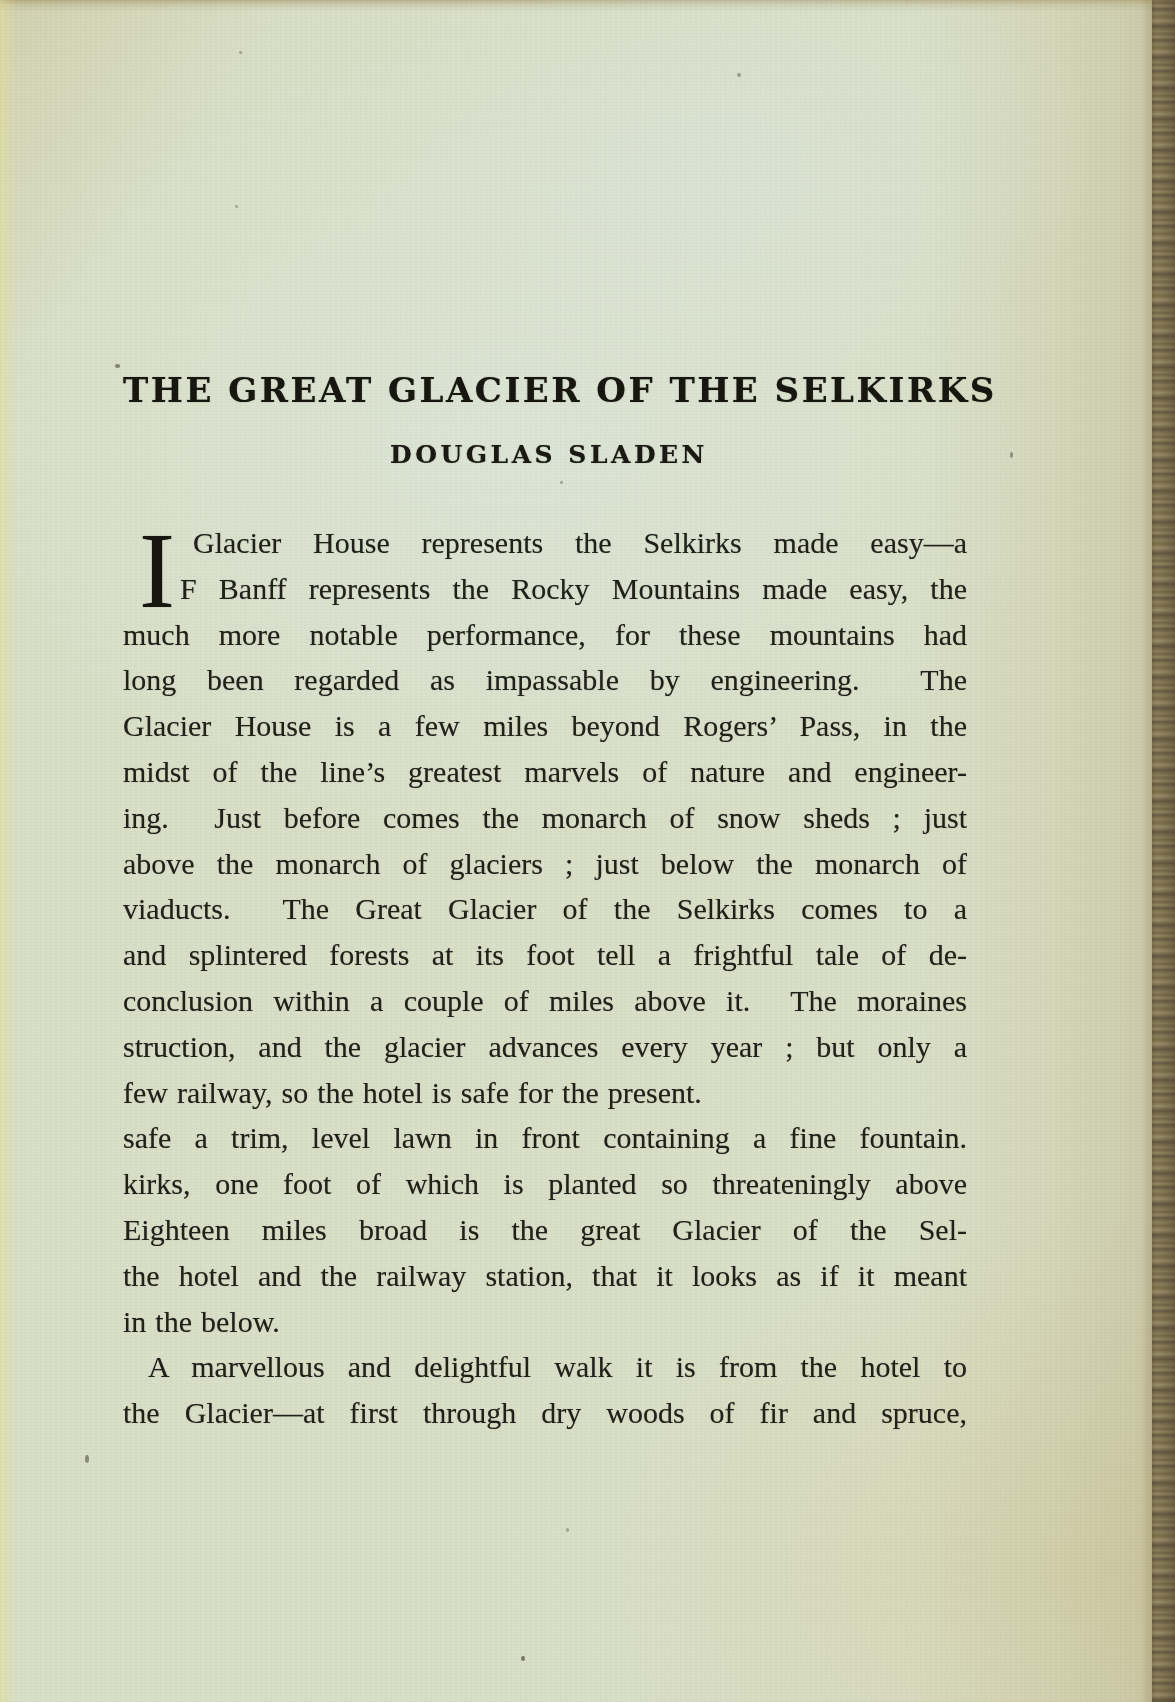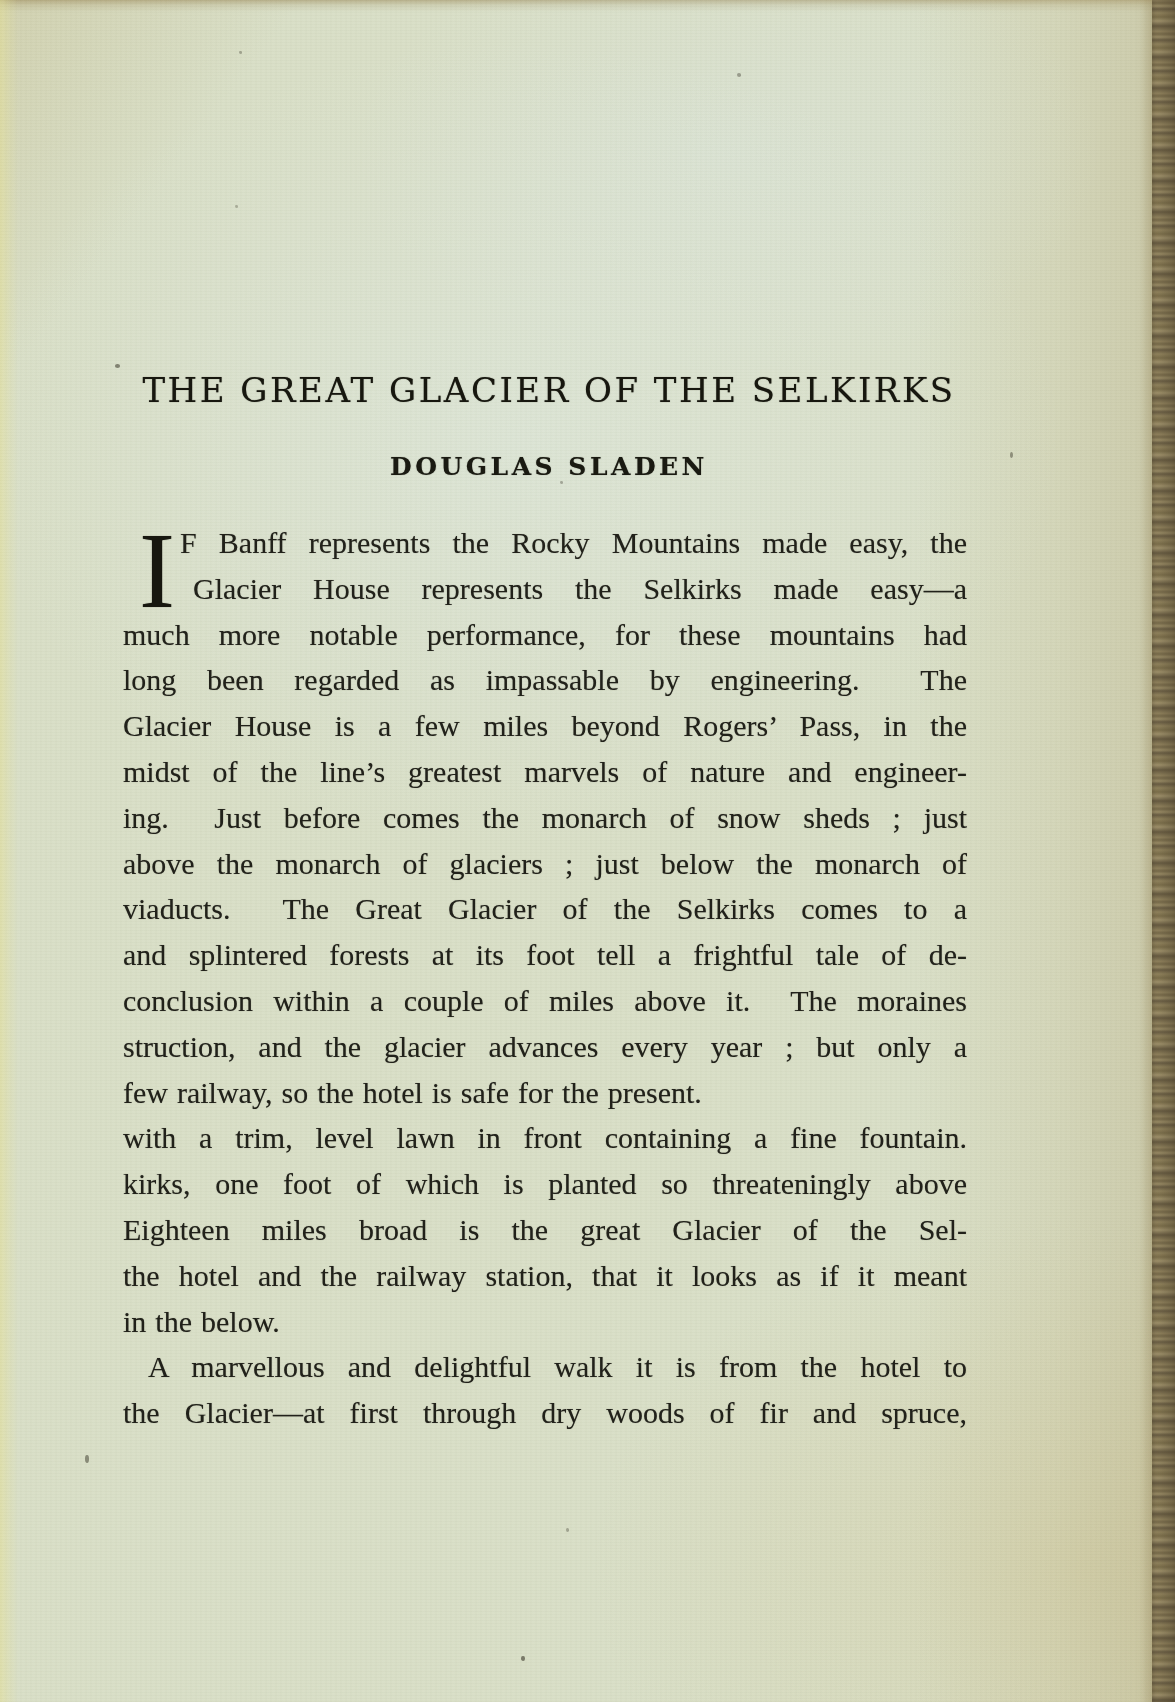--- a/index.html
+++ b/index.html
@@ -50,32 +50,32 @@
     width: 14px; height: 100%;
     background: linear-gradient(to right, rgba(216,222,198,0) , rgba(150,134,90,0.4));
   }
 
   .page-title {
     position: absolute;
     left: 123px; top: 370px;
     width: 852px;
     text-align: center;
     font-family: "DejaVu Serif", "Liberation Serif", serif;
-    font-weight: normal;
+    font-weight: bold;
     font-size: 34px;
     line-height: 40px;
     letter-spacing: 2.5px;
     color: #17170f;
     text-shadow: 0 0 1px rgba(23,23,15,0.55);
     white-space: nowrap;
   }
 
   .byline {
     position: absolute;
-    left: 123px; top: 452px;
+    left: 123px; top: 440px;
     width: 852px;
     text-align: center;
     font-family: "DejaVu Serif", "Liberation Serif", serif;
     font-weight: bold;
     font-size: 25px;
     line-height: 30px;
     letter-spacing: 3.5px;
     color: #1a1a12;
     text-shadow: 0 0 1px rgba(23,23,15,0.5);
     white-space: nowrap;
@@ -128,36 +128,36 @@
   <div class="edge-band-fade"></div>
   <div class="edge-band"></div>
 
   <div class="page-title">THE GREAT GLACIER OF THE SELKIRKS</div>
 
   <div class="byline">DOUGLAS SLADEN</div>
 
   <div class="body-text">
       <div class="paragraph">
         <span class="dropcap">I</span>
+        <div class="line l2">Glacier House represents the Selkirks made easy—a</div>
         <div class="line l1">F Banff represents the Rocky Mountains made easy, the</div>
-        <div class="line l2">Glacier House represents the Selkirks made easy—a</div>
         <div class="line">much more notable performance, for these mountains had</div>
         <div class="line">long been regarded as impassable by engineering.&nbsp; The</div>
         <div class="line">Glacier House is a few miles beyond Rogers’ Pass, in the</div>
         <div class="line">midst of the line’s greatest marvels of nature and engineer-</div>
         <div class="line">ing.&nbsp; Just before comes the monarch of snow sheds ; just</div>
         <div class="line">above the monarch of glaciers ; just below the monarch of</div>
         <div class="line">viaducts.&nbsp; The Great Glacier of the Selkirks comes to a</div>
         <div class="line">and splintered forests at its foot tell a frightful tale of de-</div>
         <div class="line">conclusion within a couple of miles above it.&nbsp; The moraines</div>
         <div class="line">struction, and the glacier advances every year ; but only a</div>
         <div class="line last">few railway, so the hotel is safe for the present.</div>
       </div>
       <div class="paragraph">
-        <div class="line">with a trim, level lawn in front containing a fine fountain.</div>
+        <div class="line">safe a trim, level lawn in front containing a fine fountain.</div>
         <div class="line">kirks, one foot of which is planted so threateningly above</div>
         <div class="line">Eighteen miles broad is the great Glacier of the Sel-</div>
         <div class="line">the hotel and the railway station, that it looks as if it meant</div>
         <div class="line last">in the below.</div>
       </div>
       <div class="paragraph">
         <div class="line indent">A marvellous and delightful walk it is from the hotel to</div>
         <div class="line">the Glacier—at first through dry woods of fir and spruce,</div>
       </div>
     </div>

